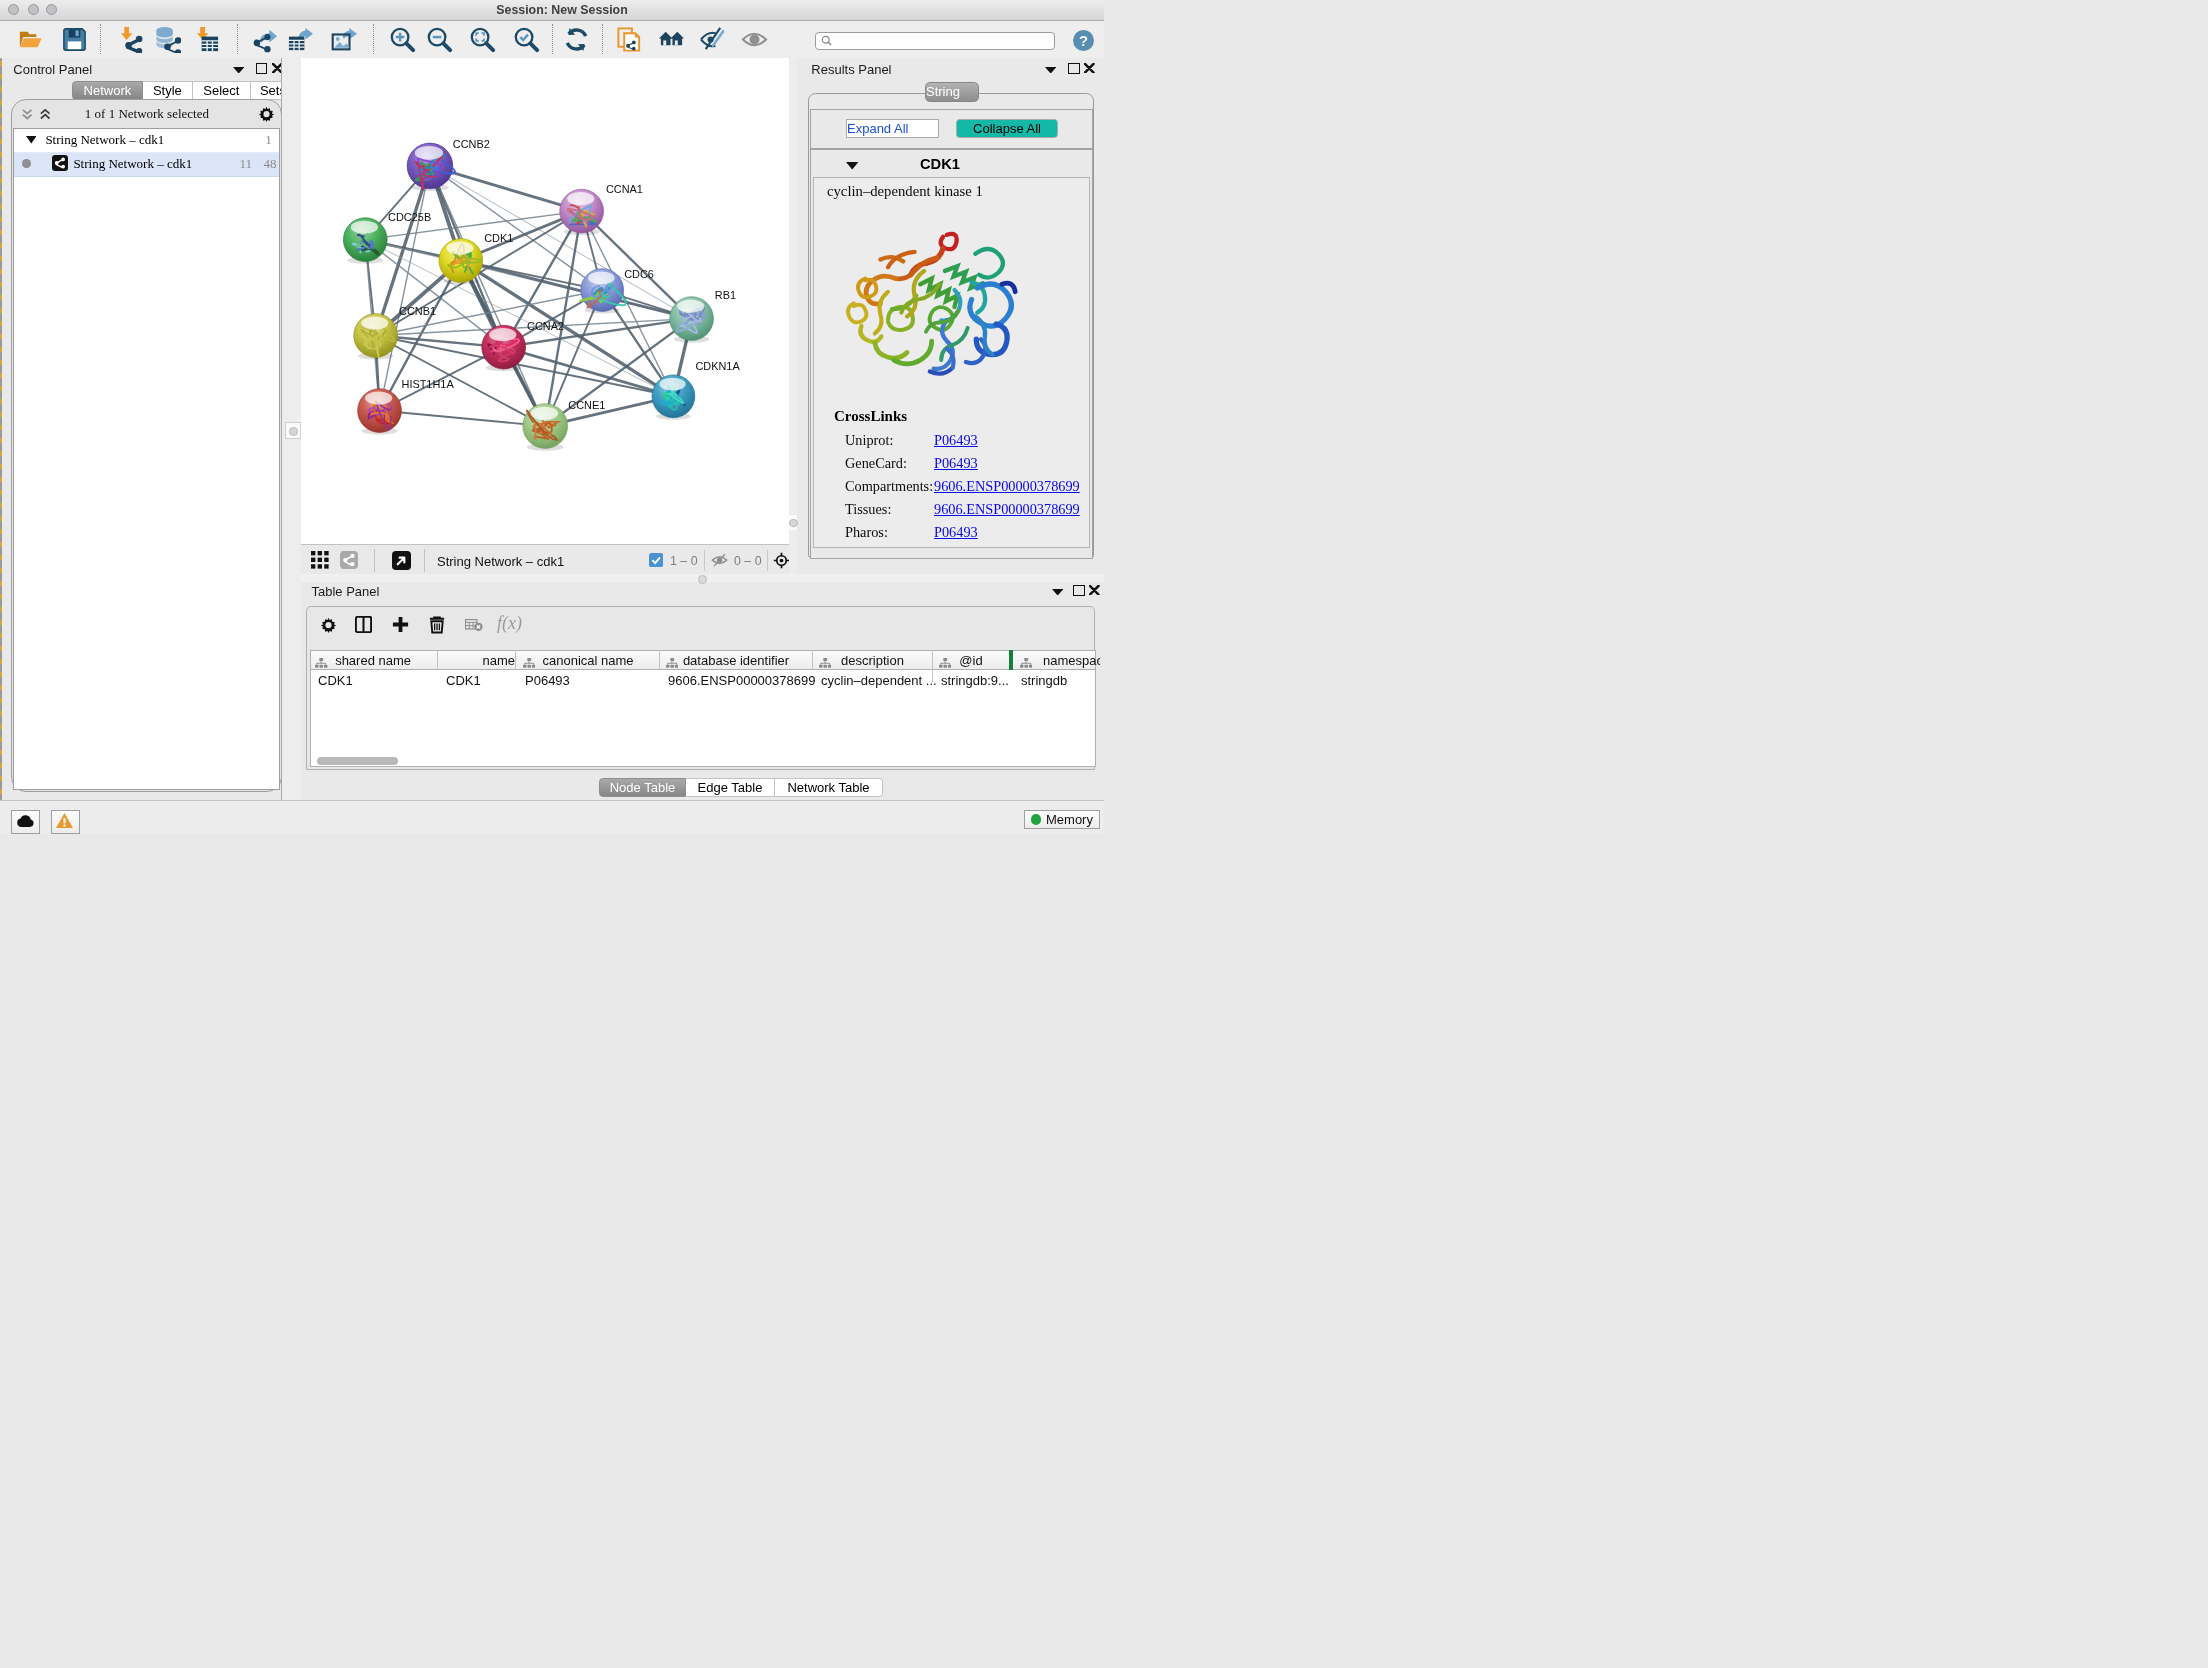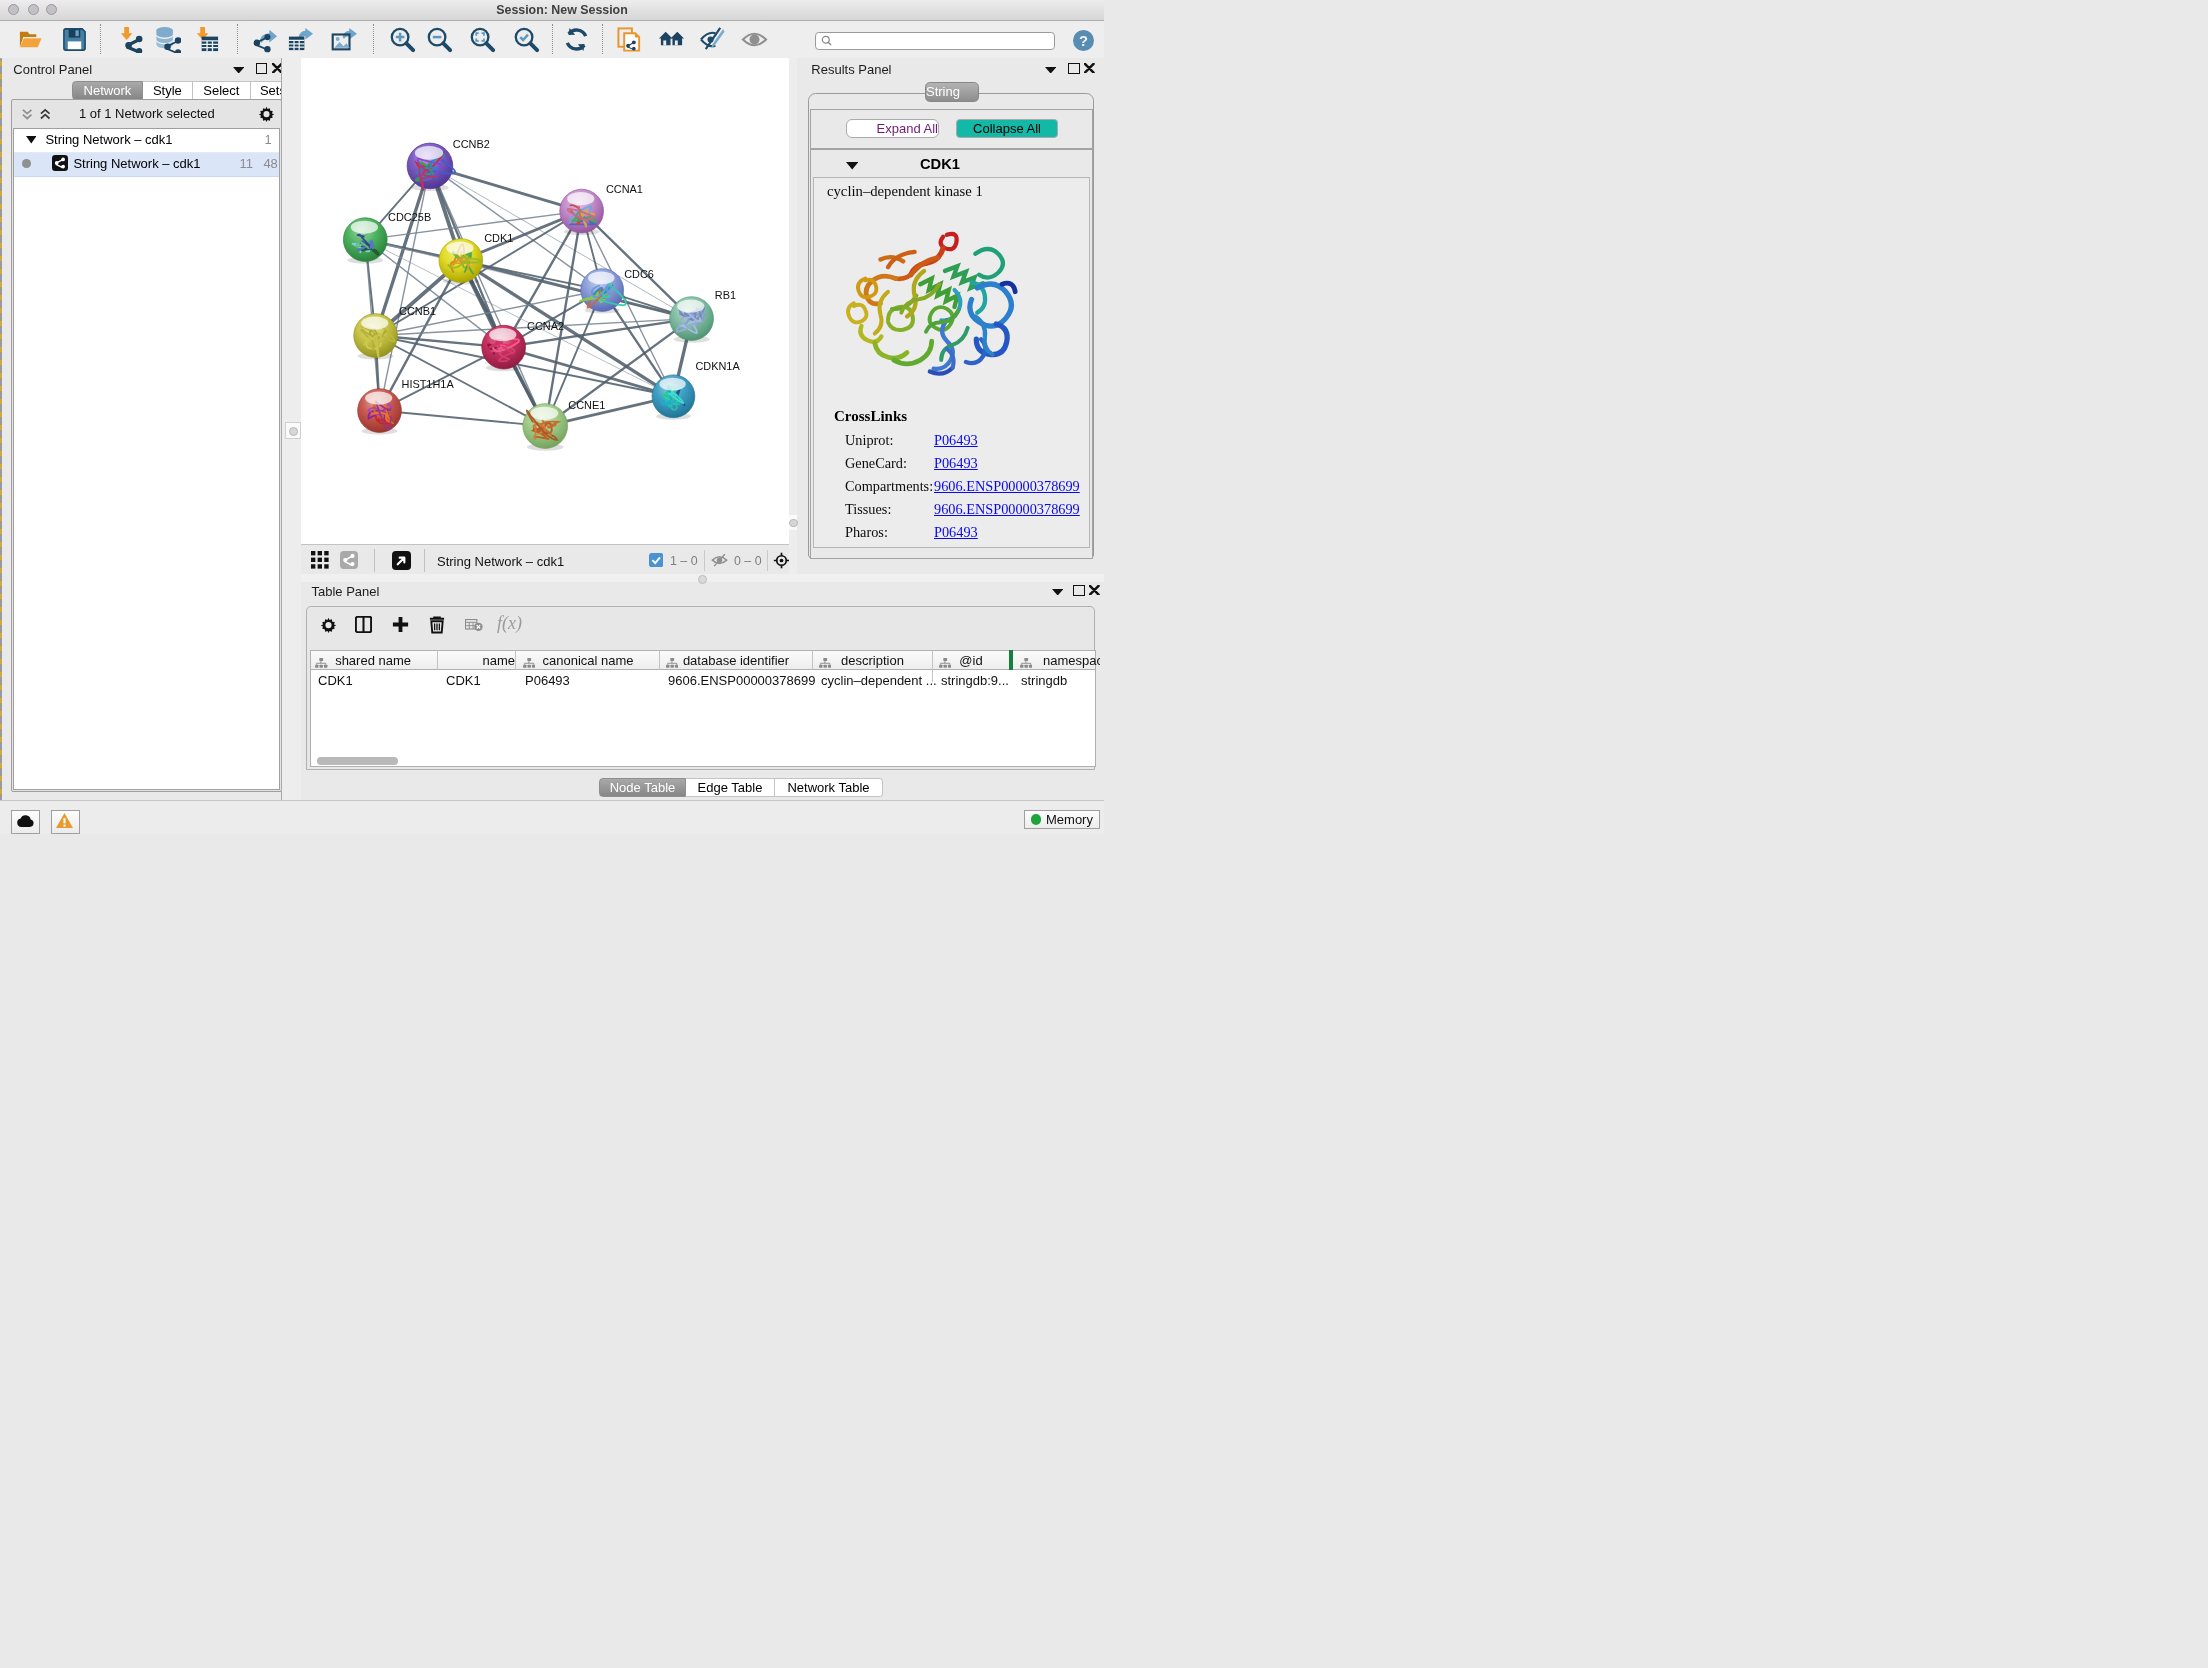--- a/index.html
+++ b/index.html
@@ -23,21 +23,21 @@
 
 .seg{position:absolute;display:flex;height:19px;font-size:13px;}
 .seg div{background:#fff;border:1px solid #c3c3c3;border-left:none;color:#000;
   display:flex;align-items:center;justify-content:center;}
 .seg div:first-child{border-left:1px solid #c3c3c3;border-radius:3.8px 0 0 3.8px;margin-left:37px;}
 .seg div:last-child{border-radius:0 3.8px 3.8px 0;}
 .seg div.sel{background:linear-gradient(#a9a9a9,#868686);color:#fff;border-color:#8e8e8e;}
 
 #ctrlpanel{left:1.9px;top:58px;width:279px;height:742px;background:#e9e9e9;}
 #ctrlbox{position:absolute;left:9.5px;top:41px;width:269px;height:691px;
-  border:1px solid #9f9f9f;border-radius:2px;background:#e4e4e4;}
+  border:1px solid #9f9f9f;border-radius:15px;background:#e4e4e4;font-family:Liberation Serif, serif;}
 #netlist{position:absolute;left:1px;top:27.6px;width:265px;height:660px;background:#fff;
   border:1px solid #9f9f9f;}
 
 #canvas{left:301px;top:58px;width:489px;height:486px;background:#ffffff;}
 #canvastb{left:301px;top:544px;width:489px;height:30px;background:#e9e9e9;border-top:1px solid #c2c2c2;}
 
 #vsplitL{left:281px;top:58px;width:20px;height:742px;background:#ededed;border-left:1px solid #a8a8a8;}
 #vsplitR{left:789px;top:58px;width:7.6px;height:516px;background:#ededed;}
 #hsplit{left:301px;top:574px;width:804px;height:7.6px;background:#f0f0f0;}
 
@@ -550,21 +550,21 @@
   <svg class="abs" style="left:248px;top:7.6px" width="11.4" height="7.6" viewBox="0 0 12 8">
       <path d="M0 1 h12 L6 8 Z" fill="#111"></path>
     </svg>
   <div class="abs" style="left:271px;top:4.8px;width:9.5px;height:9.5px;border:1.5px solid #111;"></div>
   <svg class="abs" style="left:287px;top:4.8px" width="10.5" height="10.5" viewBox="0 0 11 11">
       <path d="M1 1 L10 10 M10 1 L1 10" stroke="#111" stroke-width="2.6" stroke-linecap="round"></path>
     </svg>
   <div class="abs" style="left:11px;top:35px;width:284px;height:463px;border:1px solid #9a9a9a;border-radius:7.6px 7.6px 2.9px 2.9px;background:#e9e9e9"></div>
   <div class="abs" style="left:128px;top:24px;width:52px;height:18px;background:linear-gradient(#b3b3b3,#8d8d8d);border:1px solid #878787;border-radius:4.8px;color:#fff;font-size:13px;text-align:left;line-height:18px">String</div>
   <div class="abs" style="left:13.3px;top:51px;width:281px;height:38px;border:1px solid #a3a3a3;background:#e9e9e9"></div>
-  <div class="abs" style="left:49px;top:61px;width:91px;height:17px;background:#fff;border:1px solid #ababab;border-radius:6px;font-size:13px;text-align:right;line-height:17px;color:#701a75">Expand All</div>
+  <div class="abs" style="left:49px;top:61px;width:91px;height:17px;background:#fff;border:1px solid #ababab;border-radius:0;font-size:13px;text-align:left;line-height:17px;color:#1d4ed8">Expand All</div>
   <div class="abs" style="left:159px;top:61px;width:100px;height:17px;background:#14b8a6;border:1px solid #ababab;border-radius:3.8px;font-size:13px;text-align:center;line-height:17px;color:#000">Collapse All</div>
   <div class="abs" style="left:13.3px;top:91px;width:281px;height:408px;border:1px solid #a3a3a3;background:#e9e9e9"></div>
   <svg class="abs" style="left:49px;top:103px" width="12.4" height="8.6" viewBox="0 0 13 9">
       <path d="M0 1 h13 L6.5 9 Z" fill="#111"></path>
     </svg>
   <div class="abs" style="left:86px;top:98px;width:114px;font-size:14.7px;font-weight:bold;color:#000;text-align:center">CDK1</div>
   <div class="abs" style="left:16px;top:119px;width:275px;height:369px;border:1px solid #b5b5b5;background:#ececec"></div>
   <div class="abs" style="left:30px;top:125px;font-family:'Liberation Serif',serif;font-size:14.7px;color:#0c0c0c">cyclin–dependent kinase 1</div>
   <svg class="abs" style="left:36px;top:171px" width="186" height="154" viewBox="0 0 196 162">
     <g fill="none" stroke-linecap="round">

